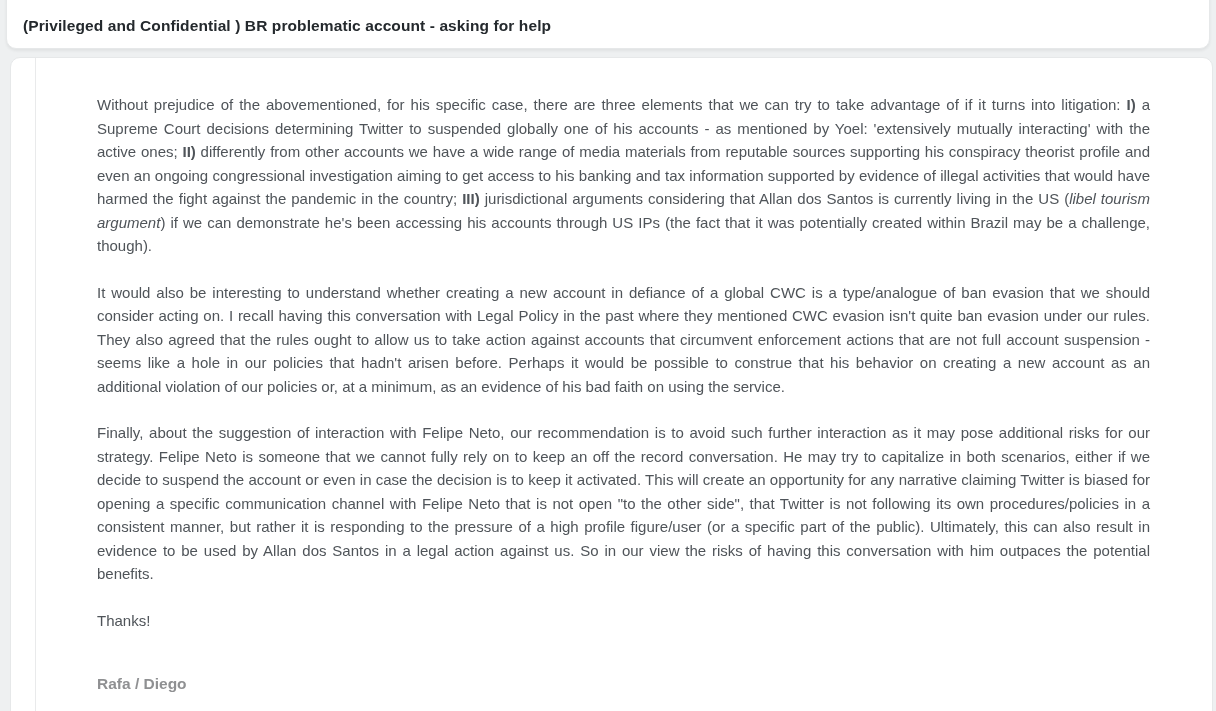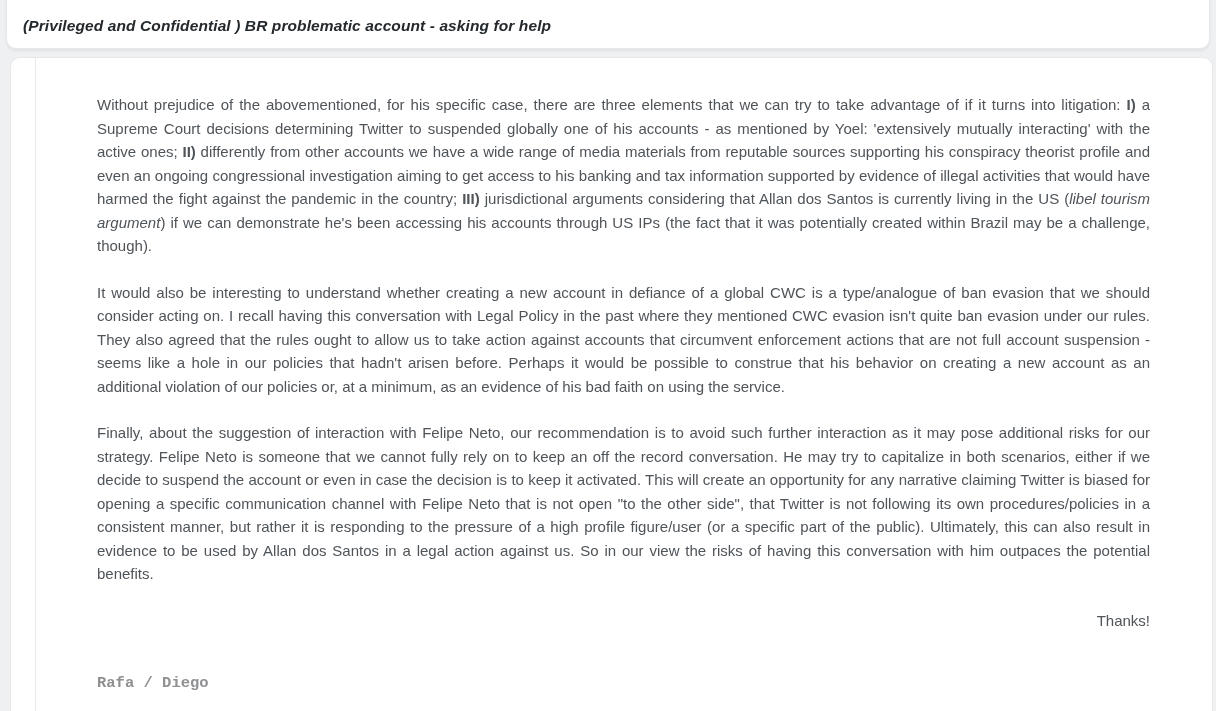--- a/index.html
+++ b/index.html
@@ -30,21 +30,20 @@
     padding:0 16px 13px 16px;
     z-index:2;
   }
   .subject-bar h1{
     font-size:15.5px;
     font-weight:700;
     color:var(--title-color);
     letter-spacing:0.1px;
     white-space:nowrap;
     overflow:hidden;
-    font-style:italic;
   }
   .content-card{
     position:absolute;
     left:10px; right:3px; top:57px; bottom:-12px;
     background:var(--card-bg);
     border:1px solid var(--card-border);
     border-radius:10px 10px 0 0;
     display:flex;
     overflow:hidden;
   }
@@ -60,28 +59,28 @@
     font-size:15px;
     line-height:23.5px;
     overflow:hidden;
   }
   .message-body p{
     text-align:justify;
     margin-bottom:23px;
     margin-top:20px;
   }
   .message-body p.closing{
-    text-align:right;
+    text-align:left;
     margin-bottom:0;
   }
   .b{font-weight:700;}
   .i{font-style:italic;}
   .signature{
     margin-top:40px;
-    font-family:Liberation Mono, monospace;
+    font-family:Liberation Sans, sans-serif;
     font-weight:700;
     font-size:15.5px;
     color:var(--signature-color);
     text-align:left;
   }
 </style>
 </head>
 <body>
 
 <header class="subject-bar">

